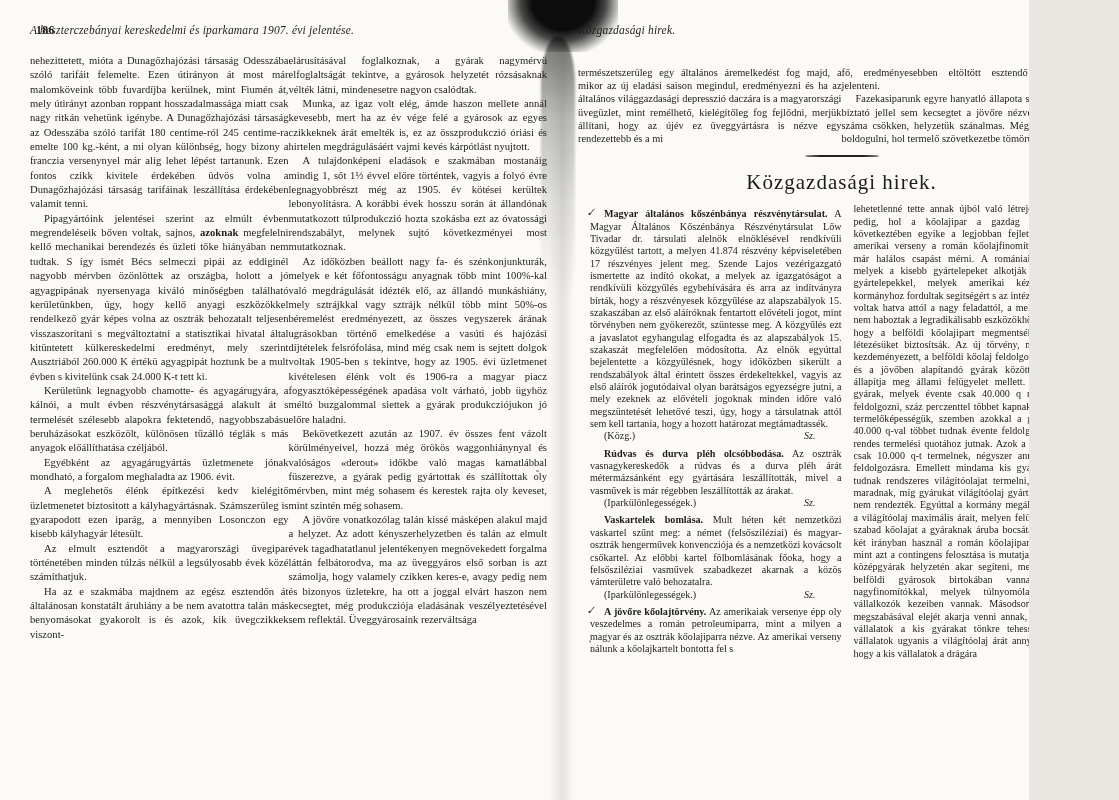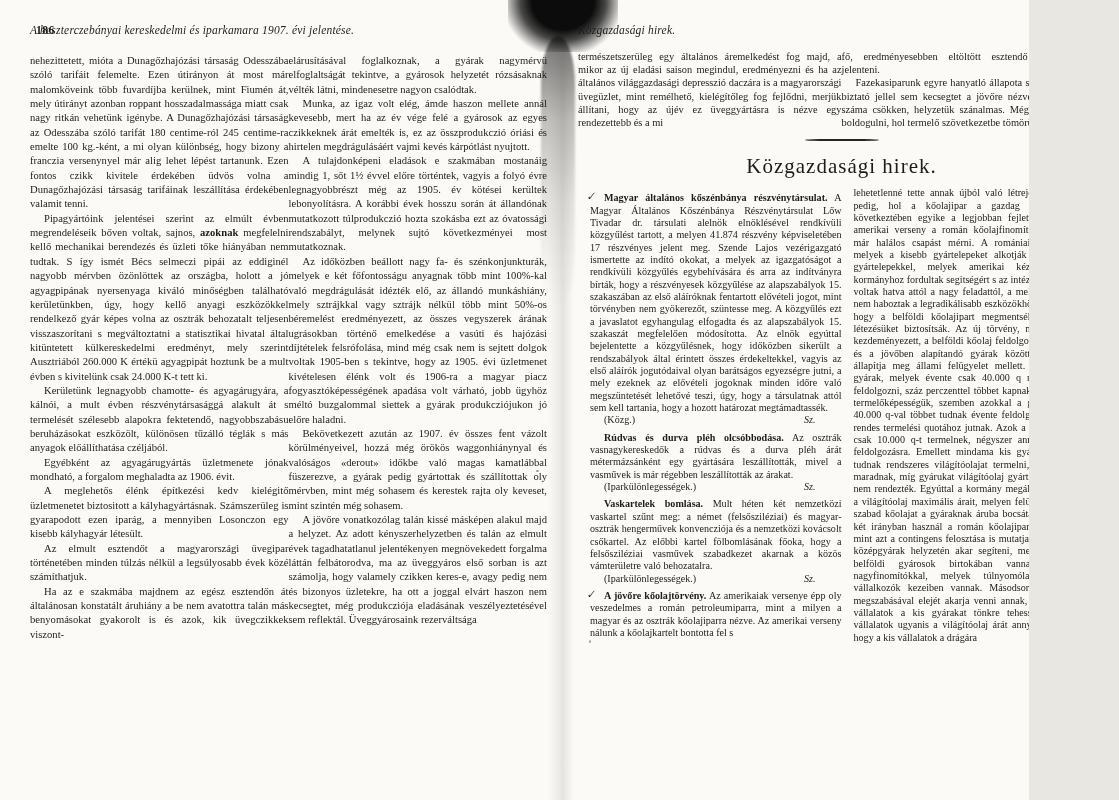--- a/index.html
+++ b/index.html
@@ -22,21 +22,21 @@
 
   .pg-header{position:relative;height:22px;margin-top:24px;font-size:11.5px;}
   .pg-num{position:absolute;top:0;font-weight:bold;letter-spacing:.5px;}
   .pg-num.left{left:6px;}
   .pg-num.right{right:2px;}
   .running-title{display:block;font-style:italic;font-size:11.5px;letter-spacing:.2px;}
 
   .cols{display:flex;text-align:justify;}
   .col{flex:1 1 0;}
   .page-left .cols{margin-top:8px;font-size:10.6px;line-height:14.35px;}
-  .page-right .intro-cols{margin-top:4px;font-size:10.4px;line-height:13.2px;}
+  .page-right .intro-cols{margin-top:20px;font-size:10.4px;line-height:13.2px;}
   .page-right .article-cols{font-size:10.1px;line-height:12.35px;}
 
   p{margin:0;text-indent:14px;}
   p.noindent{text-indent:0;}
   .bold{font-weight:bold;}
   .article{margin-top:5px;}
   .article-title{font-weight:bold;}
   .credit-line{display:flex;justify-content:space-between;padding:0 26px 0 14px;text-indent:0;}
   .sig{font-style:italic;}
   .sig-inline{font-style:italic;float:right;margin-right:26px;}

